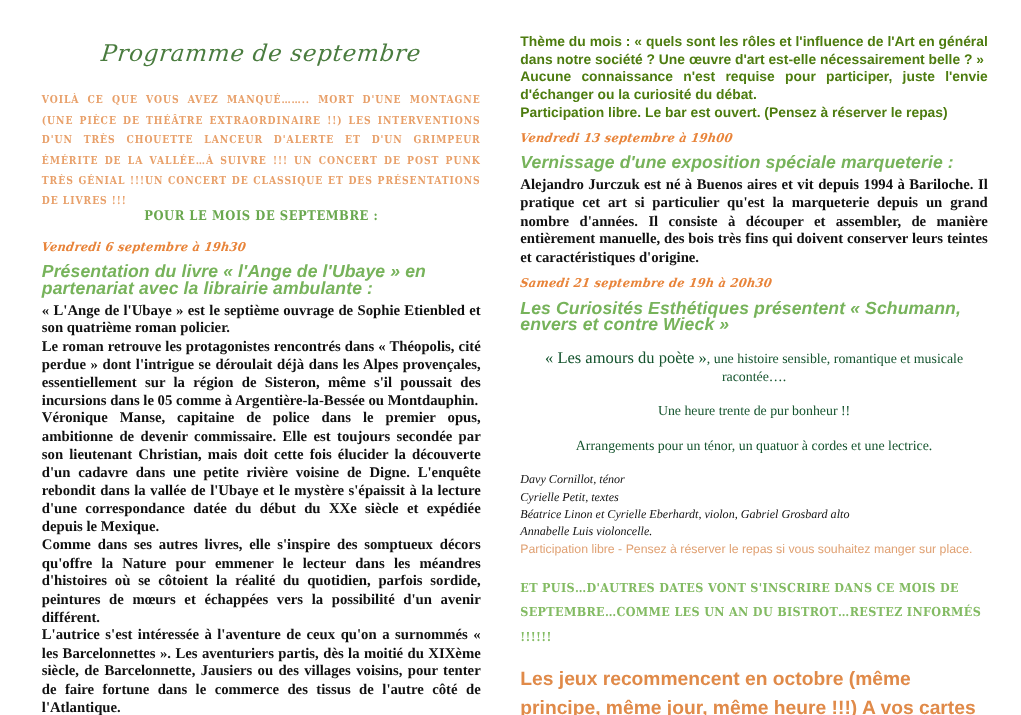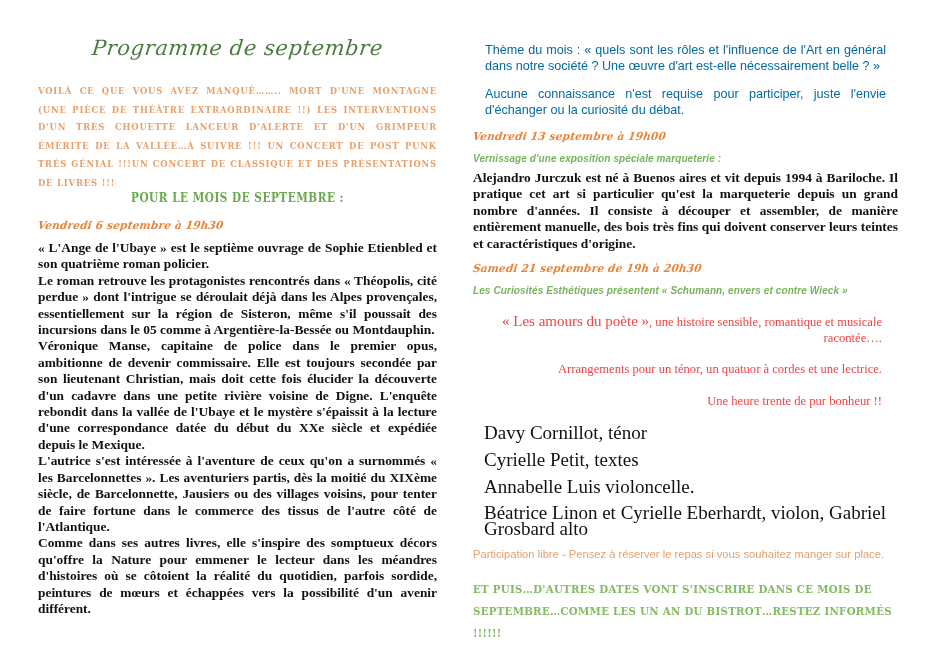--- a/index.html
+++ b/index.html
@@ -92,21 +92,21 @@
     margin: 10px 0 9px 0;
     transform: skewX(-8deg) scaleY(1.05);
     transform-origin: left center;
   }
 
   
   .event-title {
     font-family: "Liberation Sans", sans-serif;
     font-style: italic;
     font-weight: bold;
-    font-size: 10px;
+    font-size: 16px;
     line-height: 15px;
     color: #77b35b;
     margin: 0 0 4px 0;
     letter-spacing: 0.1px;
   }
 
   
   p.body-serif {
     font-family: "Liberation Serif", serif;
     font-size: 13.4px;
@@ -115,44 +115,45 @@
     text-align: justify;
     margin: 0;
     font-weight: bold;
   }
 
   
   p.body-sans {
     font-family: "Liberation Sans", sans-serif;
     font-size: 12.6px;
     line-height: 16px;
-    color: #0369a1;
+    color: #4d7c0f;
     text-align: justify;
-    margin: 12px;
-    font-weight: normal;
+    margin: 0;
+    font-weight: bold;
   }
 
   
   p.body-serif-light {
     font-family: "Liberation Serif", serif;
     font-size: 12.6px;
     line-height: 15.6px;
-    color: #ef4444;
-    text-align: right;
+    color: #14532d;
+    text-align: center;
     margin: 16px;
   }
   .lead-big {
     font-size: 15px;
   }
   .performer {
     font-family: "Liberation Serif", serif;
-    font-size: 19px;
+    font-style: italic;
+    font-size: 11px;
     line-height: 15.6px;
     color: #111111;
-    margin: 11px;
+    margin: 0;
   }
 
   
   .note-orange {
     font-family: "Liberation Sans", sans-serif;
     font-size: 11.2px;
     line-height: 15px;
     color: #e0a173;
     margin: 1px 0 0 0;
   }
@@ -190,53 +191,55 @@
     <div class="col col-left">
 
       <h1 class="doc-title">Programme de septembre</h1>
 
       <div class="intro-caps">Voilà ce que vous avez manqué…….. Mort d'une montagne (une pièce de théâtre extraordinaire !!) Les interventions d'un très chouette lanceur d'alerte et d'un grimpeur émérite de la vallée…à suivre !!! Un concert de post punk très génial !!!Un concert de classique et des présentations de livres !!!</div>
 
       <div class="month-heading">Pour le mois de septembre :</div>
 
       <div class="date-line">Vendredi 6 septembre à 19h30</div>
 
+      <div class="event-title">Présentation du livre « l'Ange de l'Ubaye » en partenariat avec la librairie ambulante :</div>
 
       <p class="body-serif">« L'Ange de l'Ubaye » est le septième ouvrage de Sophie Etienbled et son quatrième roman policier.</p>
       <p class="body-serif">Le roman retrouve les protagonistes rencontrés dans « Théopolis, cité perdue » dont l'intrigue se déroulait déjà dans les Alpes provençales, essentiellement sur la région de Sisteron, même s'il poussait des incursions dans le 05 comme à Argentière-la-Bessée ou Montdauphin.</p>
       <p class="body-serif">Véronique Manse, capitaine de police dans le premier opus, ambitionne de devenir commissaire. Elle est toujours secondée par son lieutenant Christian, mais doit cette fois élucider la découverte d'un cadavre dans une petite rivière voisine de Digne. L'enquête rebondit dans la vallée de l'Ubaye et le mystère s'épaissit à la lecture d'une correspondance datée du début du XXe siècle et expédiée depuis le Mexique.</p>
+      <p class="body-serif">Comme dans ses autres livres, elle s'inspire des somptueux décors qu'offre la Nature pour emmener le lecteur dans les méandres d'histoires où se côtoient la réalité du quotidien, parfois sordide, peintures de mœurs et échappées vers la possibilité d'un avenir différent.</p>
       <p class="body-serif">L'autrice s'est intéressée à l'aventure de ceux qu'on a surnommés « les Barcelonnettes ». Les aventuriers partis, dès la moitié du XIXème siècle, de Barcelonnette, Jausiers ou des villages voisins, pour tenter de faire fortune dans le commerce des tissus de l'autre côté de l'Atlantique.</p>
-      <p class="body-serif">Comme dans ses autres livres, elle s'inspire des somptueux décors qu'offre la Nature pour emmener le lecteur dans les méandres d'histoires où se côtoient la réalité du quotidien, parfois sordide, peintures de mœurs et échappées vers la possibilité d'un avenir différent.</p>
 
     </div>
 
     <div class="col col-right">
 
       <p class="body-sans">Thème du mois : « quels sont les rôles et l'influence de l'Art en général dans notre société ? Une œuvre d'art est-elle nécessairement belle ? »</p>
       <p class="body-sans">Aucune connaissance n'est requise pour participer, juste l'envie d'échanger ou la curiosité du débat.</p>
+      <p class="body-sans">Participation libre. Le bar est ouvert. (Pensez à réserver le repas)</p>
 
       <div class="date-line">Vendredi 13 septembre à 19h00</div>
 
       <div class="event-title">Vernissage d'une exposition spéciale marqueterie :</div>
 
       <p class="body-serif">Alejandro Jurczuk est né à Buenos aires et vit depuis 1994 à Bariloche. Il pratique cet art si particulier qu'est la marqueterie depuis un grand nombre d'années. Il consiste à découper et assembler, de manière entièrement manuelle, des bois très fins qui doivent conserver leurs teintes et caractéristiques d'origine.</p>
 
       <div class="date-line">Samedi 21 septembre de 19h à 20h30</div>
 
       <div class="event-title">Les Curiosités Esthétiques présentent « Schumann, envers et contre Wieck »</div>
 
       <p class="body-serif-light"><span class="lead-big">« Les amours du poète »</span><span>, une histoire sensible, romantique et musicale racontée….</span></p>
 
+      <p class="body-serif-light">Une heure trente de pur bonheur !!</p>
       <p class="body-serif-light">Arrangements pour un ténor, un quatuor à cordes et une lectrice.</p>
-      <p class="body-serif-light">Une heure trente de pur bonheur !!</p>
 
       <p class="performer">Davy Cornillot, ténor</p>
       <p class="performer">Cyrielle Petit, textes</p>
+      <p class="performer">Béatrice Linon et Cyrielle Eberhardt, violon, Gabriel Grosbard alto</p>
       <p class="performer">Annabelle Luis violoncelle.</p>
-      <p class="performer">Béatrice Linon et Cyrielle Eberhardt, violon, Gabriel Grosbard alto</p>
 
       <p class="note-orange">Participation libre - Pensez à réserver le repas si vous souhaitez manger sur place.</p>
 
       <div class="green-caps">Et puis…d'autres dates vont s'inscrire dans ce mois de septembre…comme les un an du bistrot…restez informés !!!!!!</div>
 
       <div class="closing-orange">Les jeux recommencent en octobre (même principe, même jour, même heure !!!) A vos cartes !!</div>
 
     </div>
   </div>
 </div>

